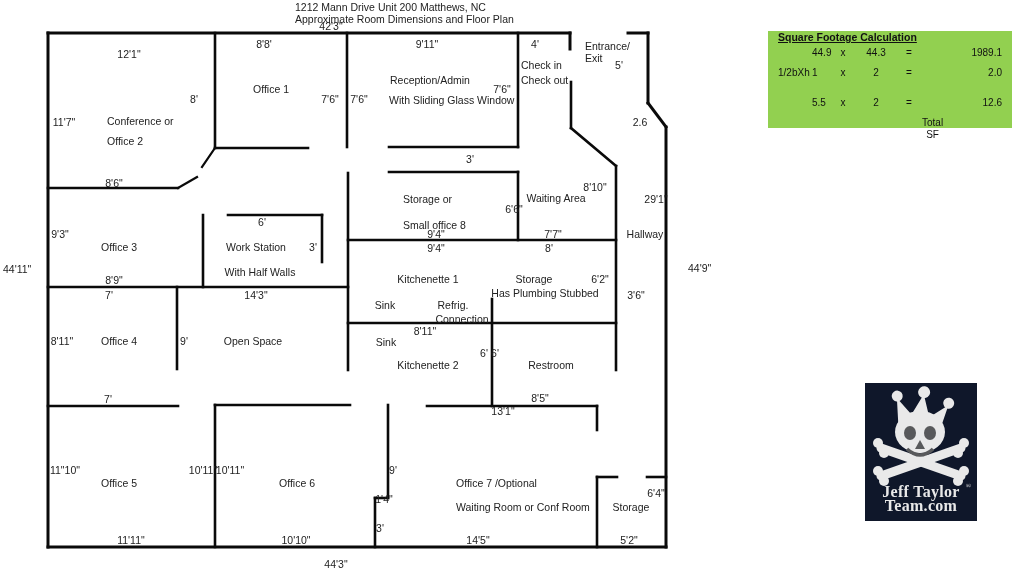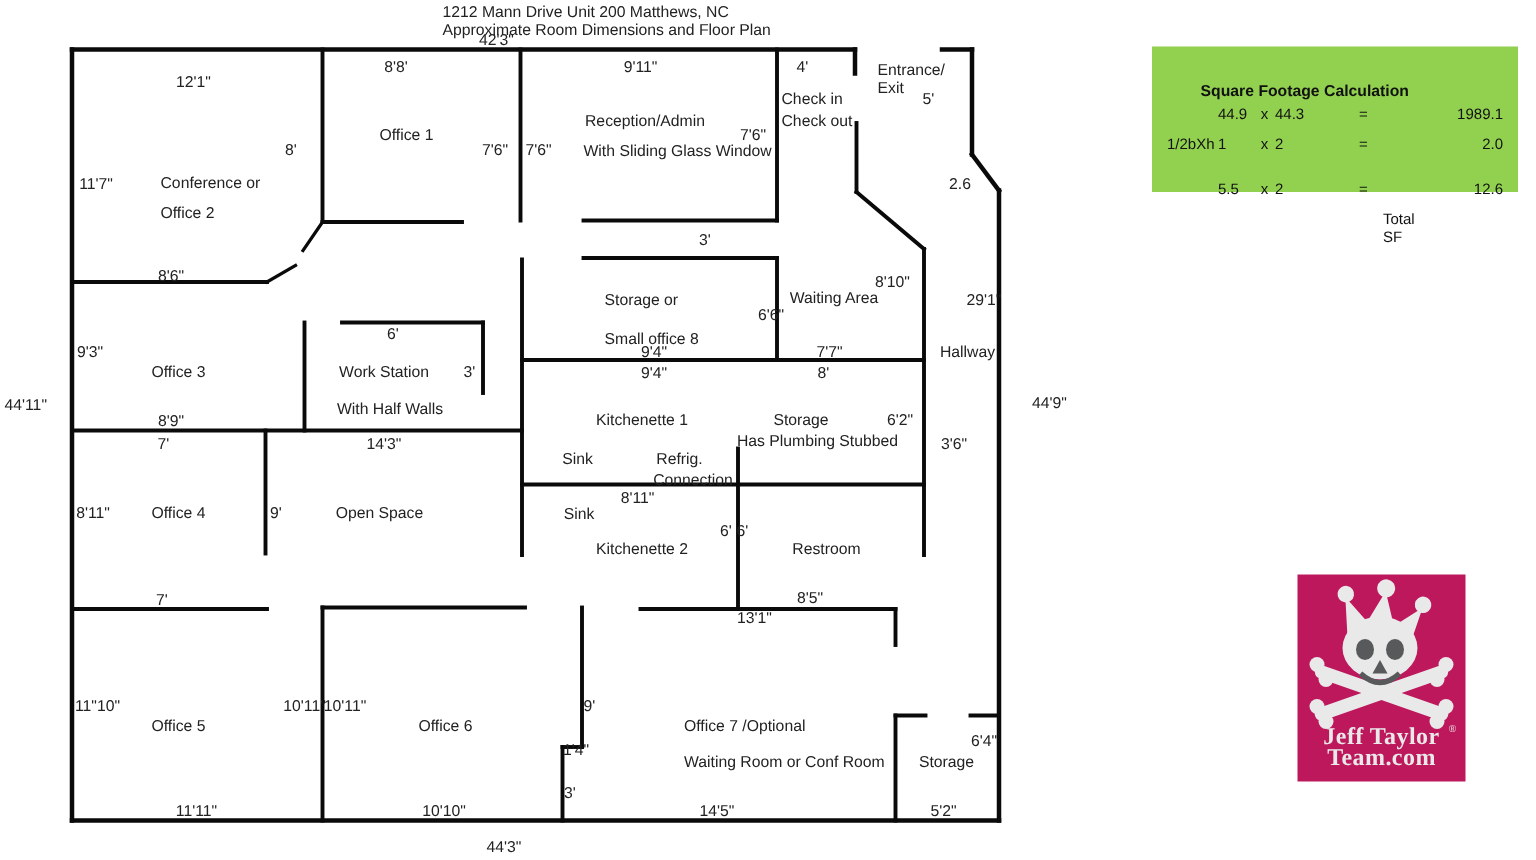--- a/index.html
+++ b/index.html
@@ -5,35 +5,35 @@
   html,body{margin:0;padding:0;background:#ffffff;}
   .stage{position:relative;width:1024px;height:573px;background:#fff;overflow:hidden;
          font-family:"Liberation Sans",sans-serif;border-radius:16px;}
   #plan{position:absolute;left:0;top:0;}
   #plan text{font-family:"Liberation Sans",sans-serif;font-size:10.5px;fill:#222;}
   #plan line.wall{stroke:#0a0a0a;stroke-linecap:square;}
 
   
   .sqft{position:absolute;left:768px;top:31px;width:244px;height:97px;background:#92d050;
         color:#111;font-size:10px;box-sizing:border-box;padding:0 10px;}
-  .sqft-title{width:72%;text-align:right;font-weight:700;font-size:10.5px;padding-top:24px;}
+  .sqft-title{width:72%;text-align:left;font-weight:700;font-size:10.5px;padding-top:0;text-decoration:underline;}
   .sqft-row{display:flex;line-height:12px;}
   .sqft-rows .sqft-row:nth-child(1){margin-top:4px;}
   .sqft-rows .sqft-row:nth-child(2){margin-top:8px;}
   .sqft-rows .sqft-row:nth-child(3){margin-top:18px;}
   .sqft-rows .sqft-row:nth-child(4){margin-top:8px;gap:48px;}
   .cell-label{width:34px;text-align:left;}
   .cell-n1{width:24px;text-align:left;}
   .cell-op1{width:14px;text-align:center;}
-  .cell-n2{width:52px;text-align:left;}
+  .cell-n2{width:52px;text-align:center;}
   .cell-op2{width:14px;text-align:center;}
   .cell-res{width:86px;text-align:right;}
 
   
-  .logo{position:absolute;left:865px;top:383px;width:112px;height:138px;background:#be185d;
+  .logo{position:absolute;left:865px;top:383px;width:112px;height:138px;background:#0f172a;
         color:#e9e9e9;text-align:center;overflow:hidden;}
   .logo svg{display:block;margin:3px auto 0;}
   .logo-line{font-family:"Liberation Serif",serif;font-weight:700;font-size:16px;
              line-height:16px;margin-top:-2px;letter-spacing:.3px;}
   .logo-reg{position:absolute;right:6px;top:99px;font-size:7px;font-family:"Liberation Serif",serif;}
 </style>
 </head>
 <body>
 
 <div class="stage">

